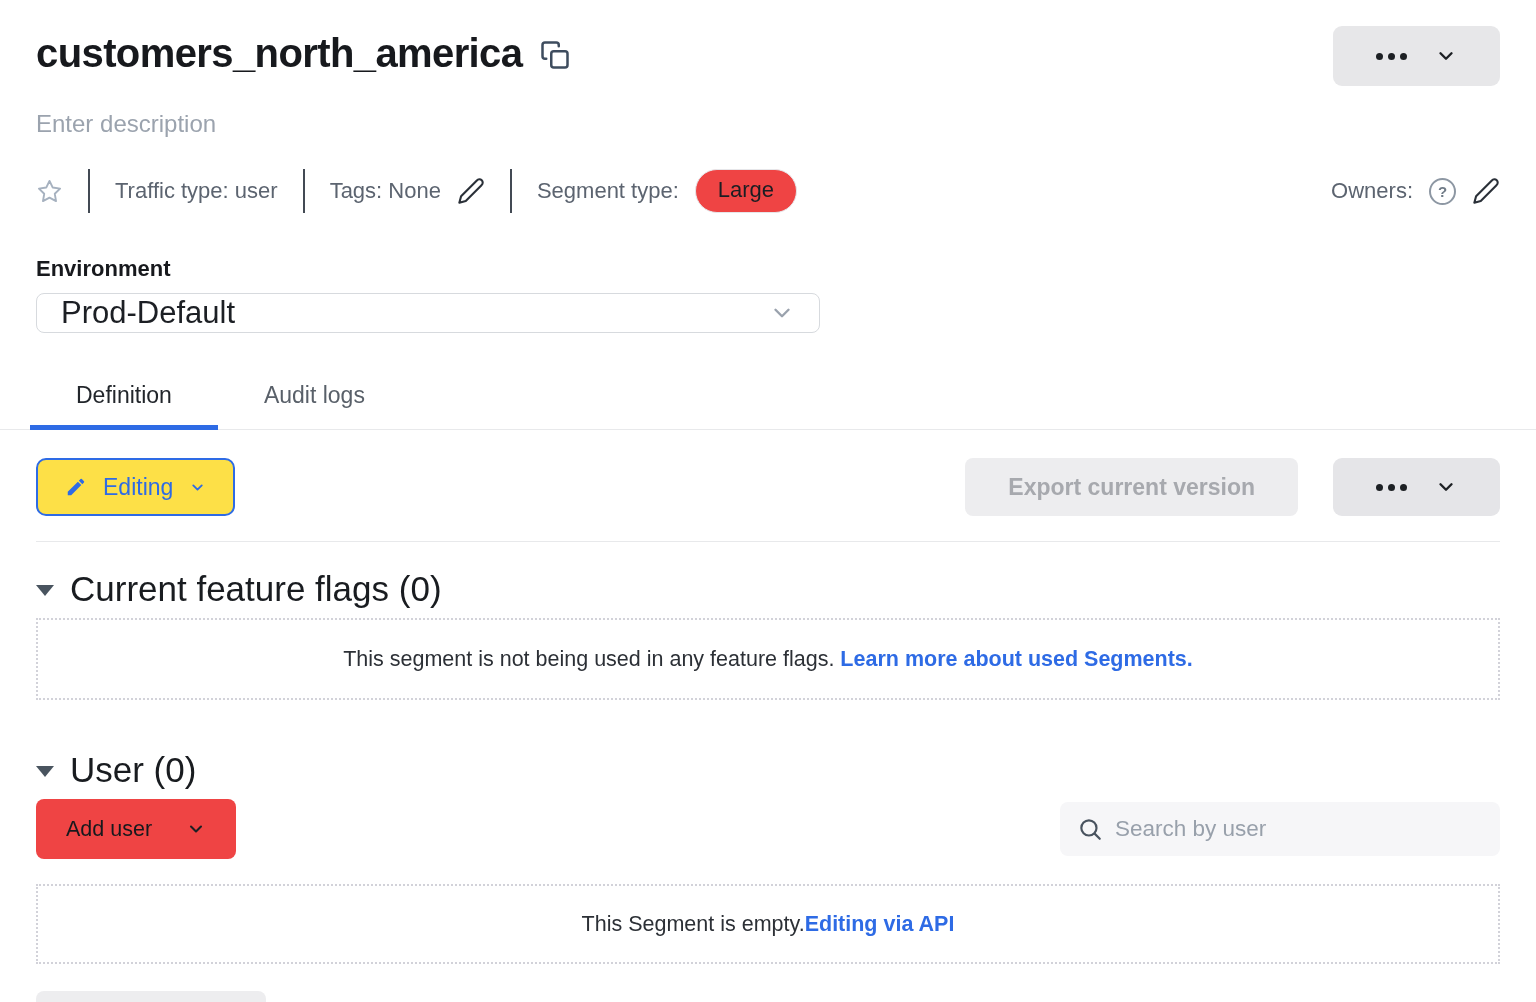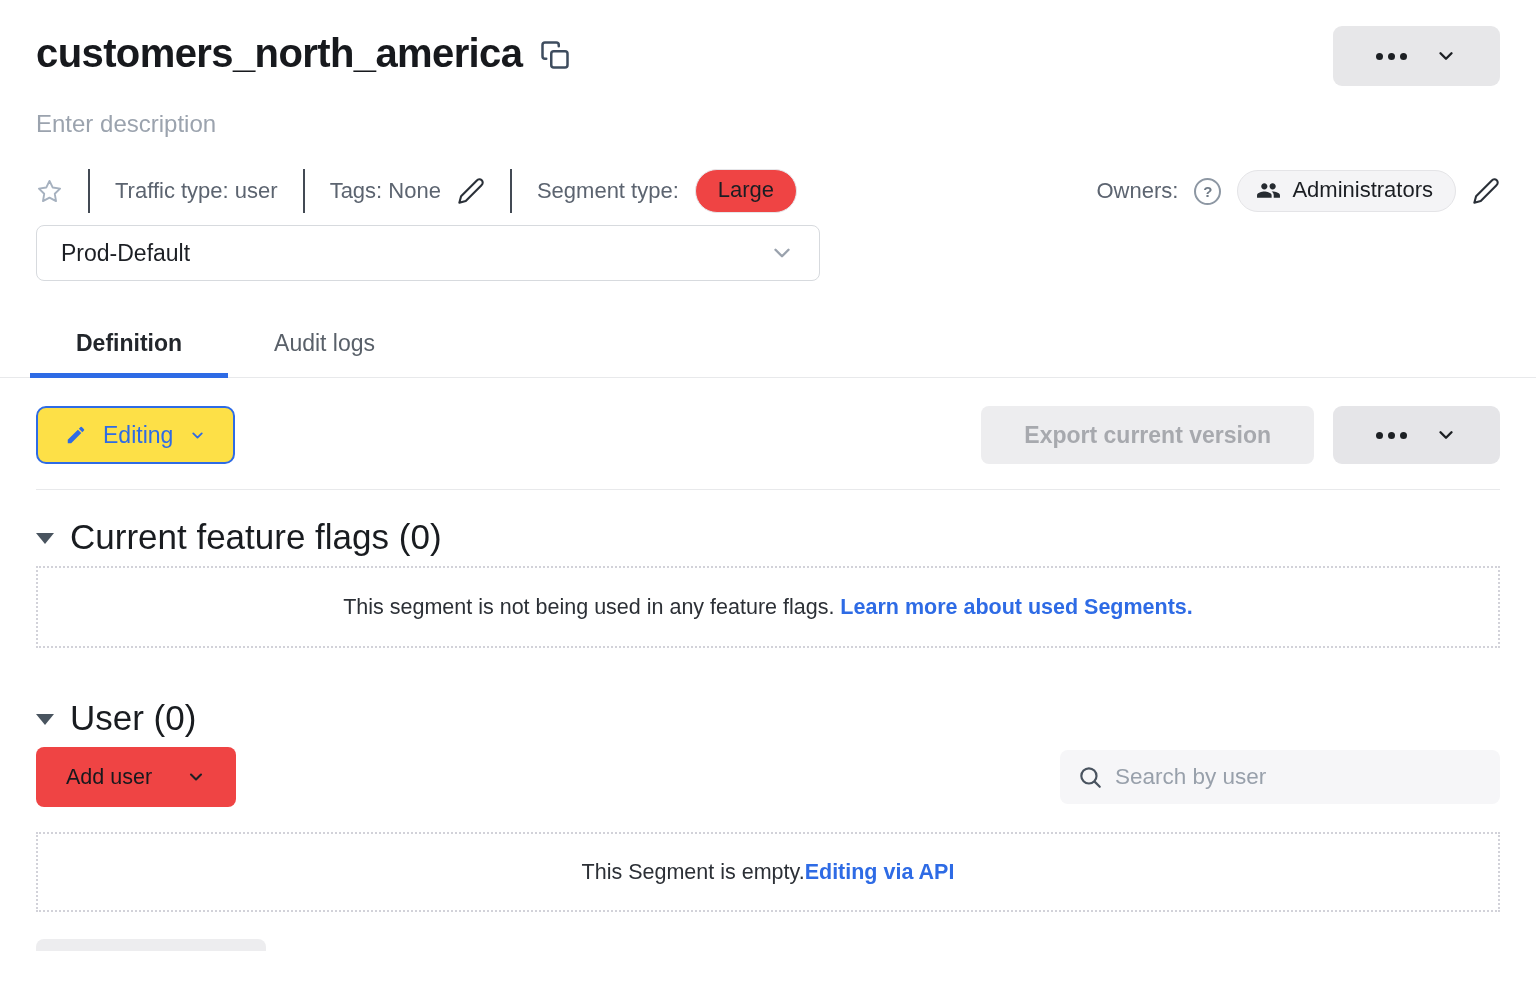--- a/index.html
+++ b/index.html
@@ -83,47 +83,47 @@
     padding: 6px 22px 8px 18px;
     font-size: 22px; color: #1b1e23;
     cursor: pointer;
   }
   .people-icon { color: #262b31; display: inline-flex; }
 
   
   .env-label { margin-top: 42px; font-size: 22px; font-weight: 700; color: #17191d; }
   .env-select {
     margin-top: 11px;
-    width: 784px; height: 56px;
+    width: 784px; height: 40px;
     border: 1.5px solid #d7dade;
     border-radius: 8px;
     display: flex; align-items: center; justify-content: space-between;
     padding: 0 24px;
-    font-size: 23px; color: #1c1f24;
+    font-size: 31px; color: #1c1f24;
     cursor: pointer;
     background: #fff;
   }
   .chev-gray { color: #9aa2ad; display: inline-flex; }
 
   
   .tabs {
     margin: 37px -36px 0;
     padding: 0 30px;
     border-bottom: 1px solid #e8e9eb;
     display: flex;
   }
   .tab {
     padding: 12px 46px 20px;
     font-size: 23px;
     color: #596069;
     font-weight: 500;
     position: relative;
     cursor: pointer;
   }
-  .tab.active { color: #22262b; font-weight: 700; }
+  .tab.active { color: #22262b; font-weight: 400; }
   .tab.active::after {
     content: "";
     position: absolute; left: 0; right: 0; bottom: -1px;
     height: 5px; background: #2e6be5;
   }
 
   
   .toolbar { margin-top: 28px; display: flex; align-items: center; justify-content: space-between; }
   .editing-btn {
     height: 58px;
@@ -131,21 +131,21 @@
     border-radius: 10px;
     background: #fde047;
     display: flex; align-items: center; gap: 16px;
     padding: 0 27px;
     font-size: 23px; font-weight: 500; color: #2e6be5;
     cursor: pointer;
     font-family: inherit;
   }
   .pencil-blue { color: #2e6be5; display: inline-flex; }
   .chev-blue { color: #2e6be5; display: inline-flex; }
-  .toolbar-right { display: flex; align-items: center; gap: 19px; }
+  .toolbar-right { display: flex; align-items: center; gap: 35px; }
   .export-btn {
     height: 58px;
     background: #ededef;
     border: none; border-radius: 8px;
     padding: 0 43px;
     font-size: 23px; font-weight: 600; color: #a7a9ae;
     cursor: not-allowed;
     font-family: inherit;
   }
   .more-btn.small { height: 58px; background: #e5e5e8; }
@@ -267,36 +267,29 @@
       </span>
       <span class="vdiv"></span>
       <span class="segment-group">
         <span class="meta-text">Segment type:</span>
         <span class="pill-light">Large</span>
       </span>
     </div>
     <div class="meta-right">
       <span class="meta-text">Owners:</span>
       <span class="help-circle">?</span>
-      <span class="owners-pill">
-        <span class="people-icon">
-          <svg width="25" height="25" viewBox="0 0 24 24" fill="currentColor">
-              <path d="M16 11c1.66 0 2.99-1.34 2.99-3S17.66 5 16 5s-3 1.34-3 3 1.34 3 3 3zm-8 0c1.66 0 2.99-1.34 2.99-3S9.66 5 8 5 5 6.34 5 8s1.34 3 3 3zm0 2c-2.33 0-7 1.17-7 3.5V19h14v-2.5C15 14.17 10.33 13 8 13zm8 0c-.29 0-.62.02-.97.05 1.16.84 1.97 1.97 1.97 3.45V19h6v-2.5c0-2.33-4.67-3.5-7-3.5z"></path>
-            </svg>
-        </span>
-        <span>Administrators</span>
-      </span>
       <span class="pencil-icon">
         <svg width="28" height="28" viewBox="0 0 24 24" fill="none" stroke="currentColor" stroke-width="1.8" stroke-linecap="round" stroke-linejoin="round">
             <path d="M17 3a2.85 2.83 0 1 1 4 4L7.5 20.5 2 22l1.5-5.5Z"></path>
           </svg>
       </span>
     </div>
   </div>
 
+  <div class="env-label">Environment</div>
   <div class="env-select">
     <span>Prod-Default</span>
     <span class="chev-gray">
       <svg width="26" height="26" viewBox="0 0 24 24" fill="none" stroke="currentColor" stroke-width="2.2" stroke-linecap="round" stroke-linejoin="round">
           <polyline points="6 9 12 15 18 9"></polyline>
         </svg>
     </span>
   </div>
 
   <div class="tabs">

